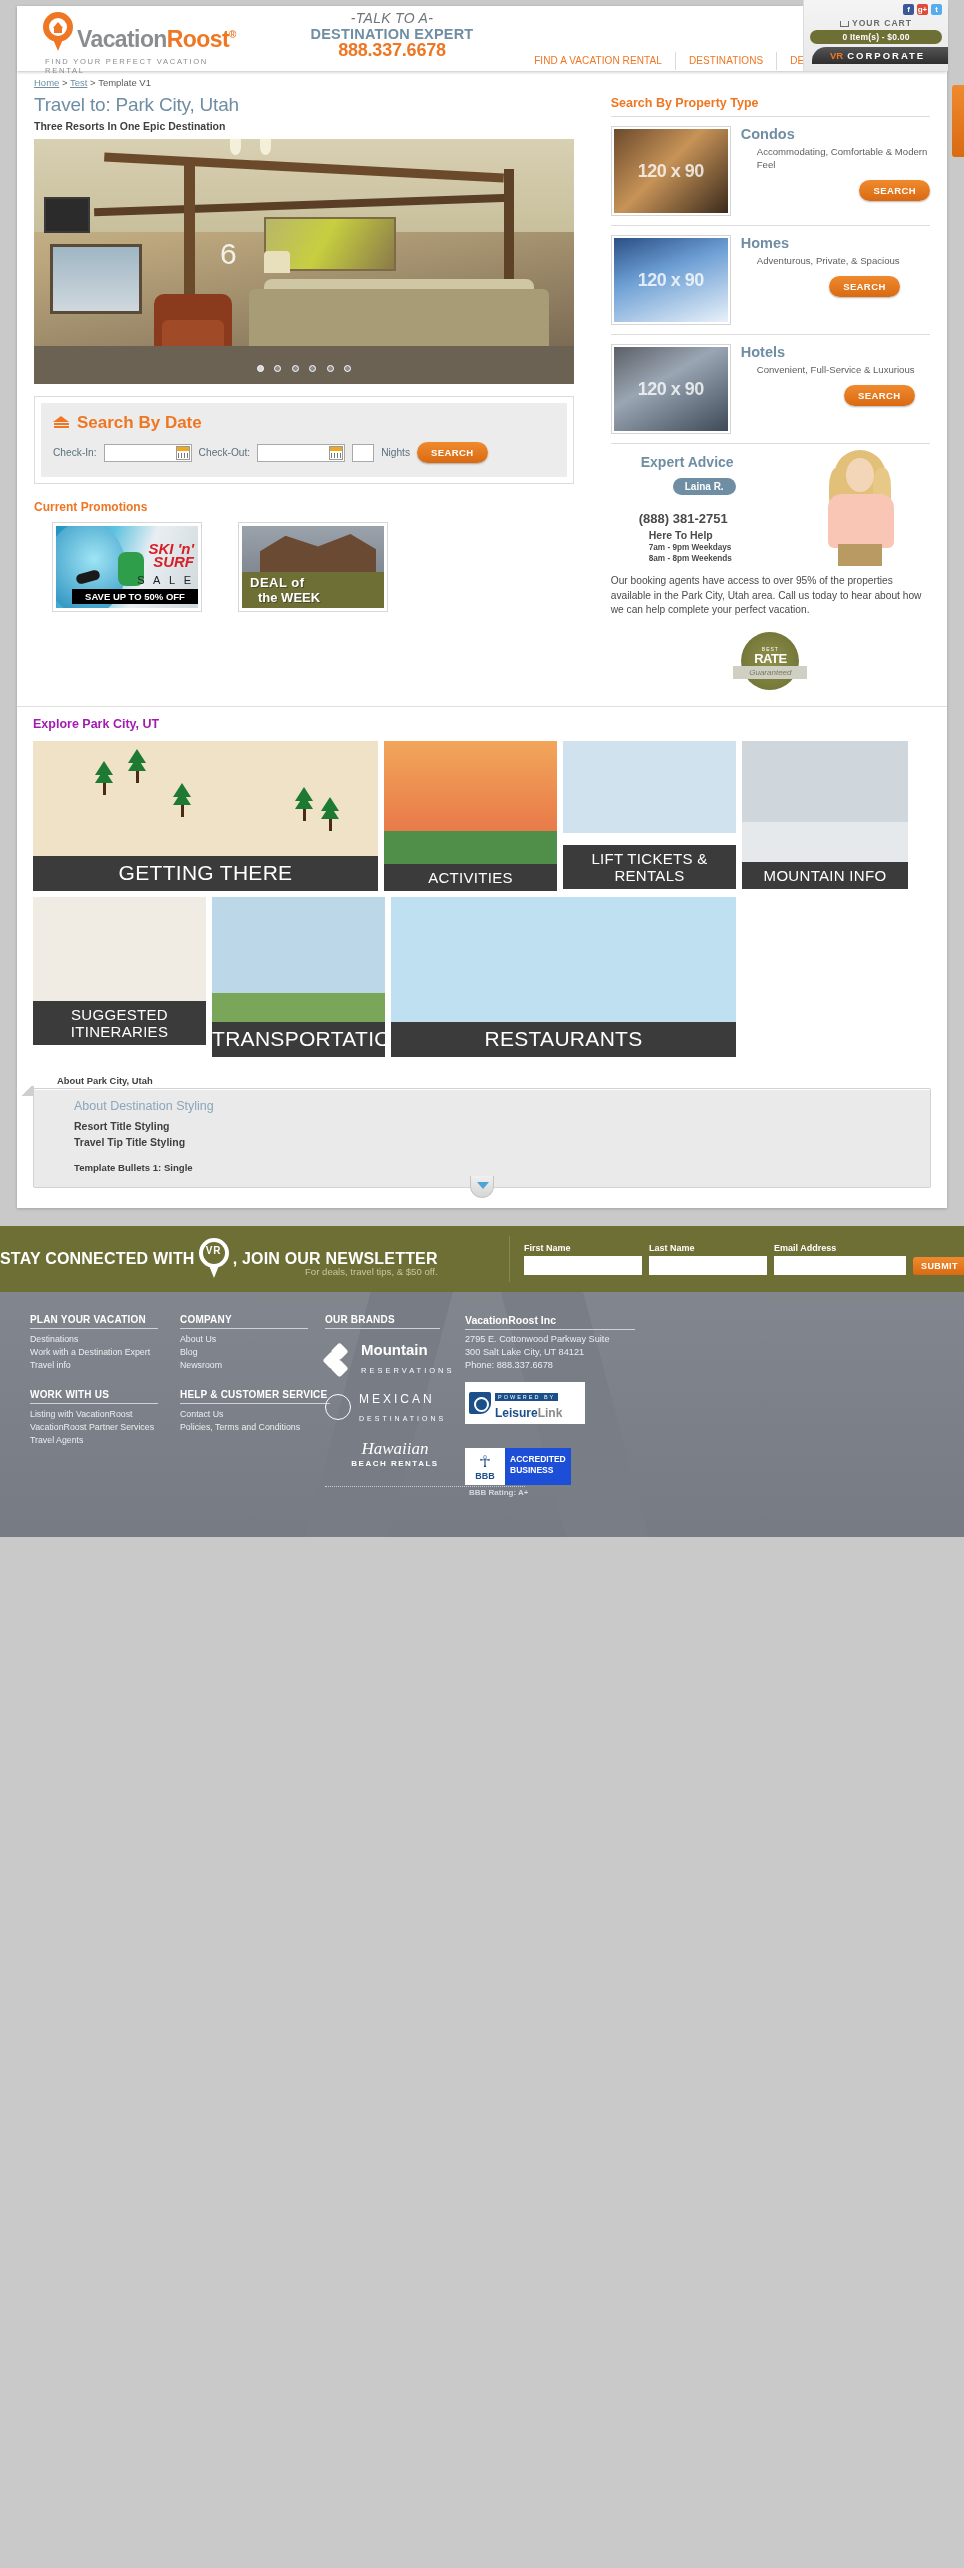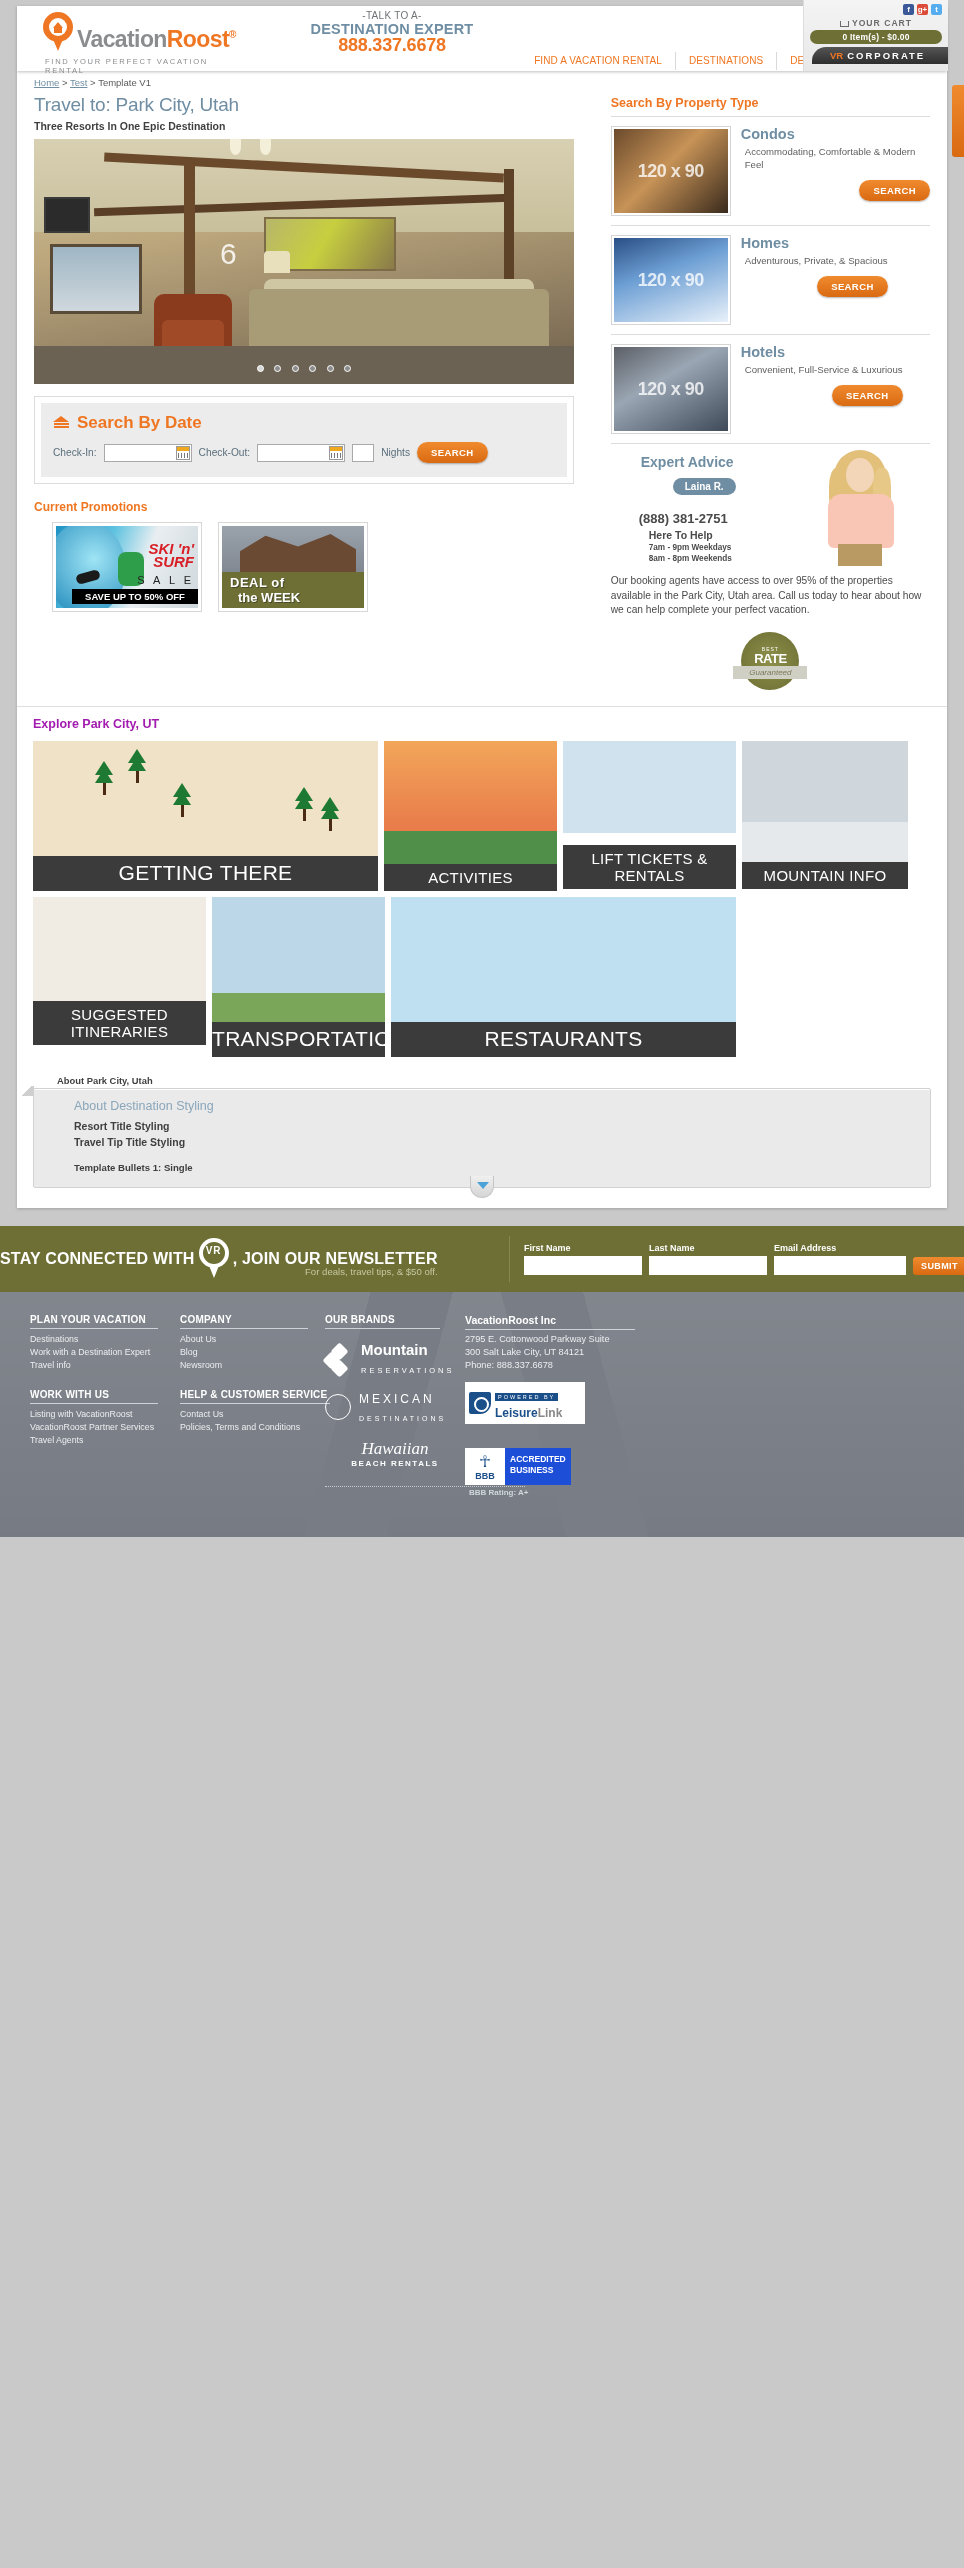--- a/index.html
+++ b/index.html
@@ -28,21 +28,21 @@
      border-left:5px solid transparent;border-right:5px solid transparent;border-bottom:6px solid #ef7622;}
   .pin .pin-house2 { position:absolute; left:11px; top:15px; width:8px;height:6px;background:#ef7622;}
   .logo-text { font-size:23px; font-weight:bold; letter-spacing:-.6px; margin-left:4px; line-height:1; padding-bottom:3px;}
   .logo-text .a { color:#8a8c8e; }
   .logo-text .b { color:#ef7622; }
   .logo-text .r { font-size:10px; color:#ef7622; vertical-align:super;}
   .logo-tag { font-size:7.6px; letter-spacing:1.7px; color:#8a8c8e; margin-top:3px; margin-left:2px;
               font-family:"Liberation Sans", sans-serif; }
 
   .talk { position:absolute; left:255px; top:4px; width:240px; text-align:center; }
-  .talk .l1 { font-size:10px; color:#6f7477; letter-spacing:.3px;}
+  .talk .l1 { font-size:14px; color:#6f7477; letter-spacing:.3px;font-style:italic;}
   .talk .l2 { font-size:14.5px; color:#6f8ea3; font-weight:bold; letter-spacing:.2px;}
   .talk .l3 { font-size:18px; color:#ef7622; font-weight:bold; letter-spacing:-.2px; margin-top:-2px;}
 
   .topnav { position:absolute; right:0; bottom:0; left:170px; height:20px; display:flex;
             justify-content:flex-end; align-items:center; padding-right:3px; }
   .topnav a { font-size:10px; color:#ef7622; text-decoration:none; padding:0 13px; letter-spacing:.1px;
               border-left:1px solid #d9d9d9; line-height:18px; white-space:nowrap;text-align:center;}
   .topnav a:first-child { border-left:none; }
 
   .cartbox { position:absolute; right:-1px; top:-6px; width:145px; height:71px;
@@ -113,21 +113,21 @@
              border:1px solid #9a9a9a; }
   .cal-ico:before{content:"";position:absolute;left:0;top:0;width:12px;height:4px;background:#f0a91e;}
   .cal-ico:after{content:"";position:absolute;left:1px;top:6px;width:10px;height:5px;
      background:repeating-linear-gradient(90deg,#777 0 1px,transparent 1px 3px);}
   .nights-in { width:22px;height:18px;border:1px solid #a9a9a9;}
   .btn-orange { background:linear-gradient(#f08a2e,#d96a12); color:#fff; border:none; border-radius:12px;
                 font-size:9.5px; font-weight:bold; letter-spacing:.4px; padding:5px 14px; cursor:pointer;
                 box-shadow:0 1px 2px rgba(0,0,0,.3);}
 
   .sec-h-orange { font-size:12px; color:#ef7622; font-weight:bold; margin:16px 0 8px 0; }
-  .promos { display:flex; gap:16px; padding-left:18px; }
+  .promos { display:flex; gap:36px; padding-left:18px; }
   .promo { width:150px; height:90px; border:1px solid #d7d7d7; padding:3px; background:#fff;}
   .promo-in { width:100%; height:100%; position:relative; overflow:hidden; }
   .p1 { background:linear-gradient(110deg,#1f93c4 0%,#5fc3e0 35%,#e9eef2 60%,#cfd8dc 100%); }
   .p1 .skitxt{position:absolute;right:4px;top:16px;color:#d81f26;font-size:15px;font-weight:bold;font-style:italic;line-height:13px;text-align:right;}
   .p1 .saletxt{position:absolute;right:4px;top:48px;color:#222;font-size:11px;letter-spacing:3px;}
   .p1 .bar{position:absolute;left:16px;right:0;bottom:4px;background:#000;color:#fff;font-size:9.5px;
           font-weight:bold;text-align:center;padding:2px 0;}
   .p1 .wave{position:absolute;left:-10px;top:-5px;width:80px;height:95px;border-radius:50%;
           background:radial-gradient(circle at 60% 40%,#9fe4f5,#1380b4);}
   .p1 .surfer{position:absolute;left:20px;top:46px;width:24px;height:10px;background:#1a1a1a;border-radius:6px;transform:rotate(-15deg);}
@@ -180,21 +180,21 @@
   .rh { font-size:12.5px; color:#ef7622; font-weight:bold; margin:6px 0 6px 0;}
   .rule { border-top:1px solid #dcdcdc; }
   .ptype { display:flex; gap:10px; padding:9px 0 9px 0; }
   .ptype-img { width:120px;height:90px; border:1px solid #d5d5d5; padding:2px; background:#fff; flex:none;}
   .ptype-img .ph { width:100%;height:100%; position:relative; display:flex;align-items:center;justify-content:center;
                    font-size:18px; color:rgba(255,255,255,.78); font-weight:bold; letter-spacing:-.5px;}
   .ph-condo{background:linear-gradient(135deg,#6b4a2c,#c79357 45%,#3a2a1c);}
   .ph-home{background:linear-gradient(160deg,#2a4f86,#6d9fd4 40%,#e8f1fa);}
   .ph-hotel{background:linear-gradient(150deg,#5c5f66,#9aa6b3 40%,#3e4a57);}
   .ptype-body h3 { margin:0; font-size:14.5px; color:#6f8ea3; font-weight:bold; }
-  .ptype-body p { margin:3px 0 0 4px; font-size:9.6px; color:#5f5f5f; line-height:13px;}
+  .ptype-body p { margin:3px 0 0 16px; font-size:9.6px; color:#5f5f5f; line-height:13px;}
   .ptype-body .btn-wrap { text-align:right; margin-top:9px; }
 
   .expert { position:relative; padding-top:10px; height:120px;}
   .expert h3 { margin:0 0 0 30px; font-size:14px; color:#6f8ea3; font-weight:bold;}
   .badge { display:inline-block; background:#6f8ea3; color:#fff; font-size:10px; font-weight:bold;
            border-radius:11px; padding:3px 12px; margin:8px 0 8px 62px;}
   .ephone { margin:8px 0 0 28px; font-size:13px; color:#4a4a4a; font-weight:bold;}
   .ehelp { margin:3px 0 0 38px; font-size:10.5px; color:#4a4a4a; font-weight:bold;}
   .ehours { margin:1px 0 0 38px; font-size:8.2px; color:#4a4a4a; font-weight:bold; line-height:11px;}
   .agent { position:absolute; right:26px; top:6px; width:88px; height:116px; }

